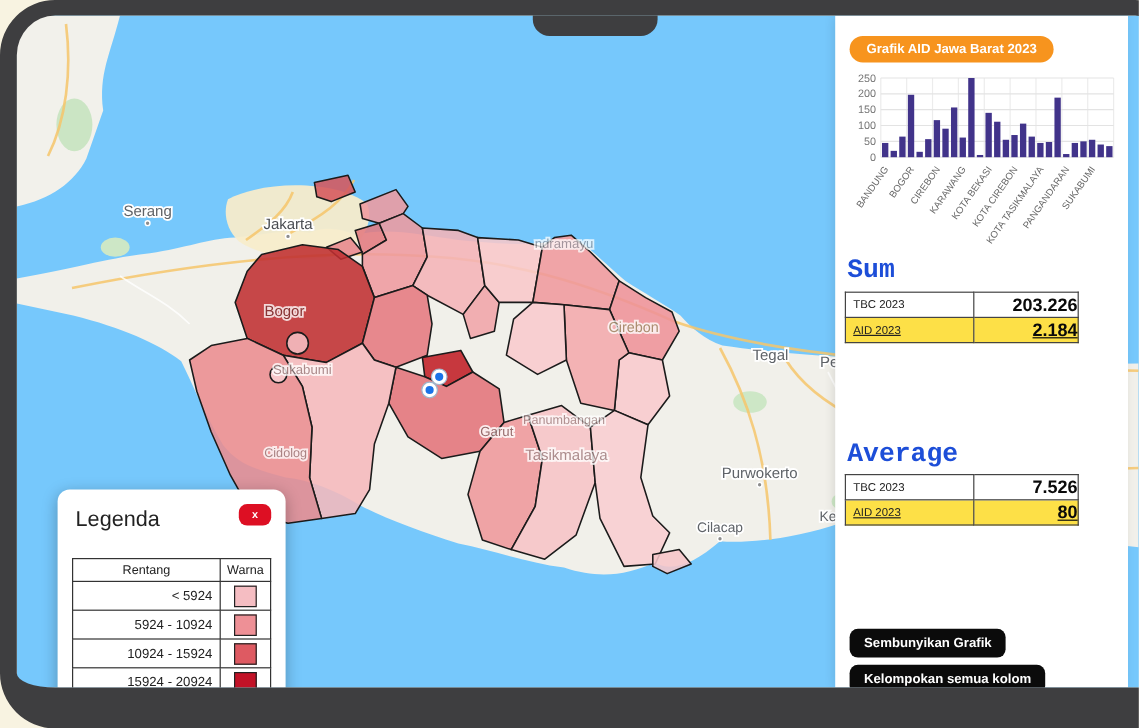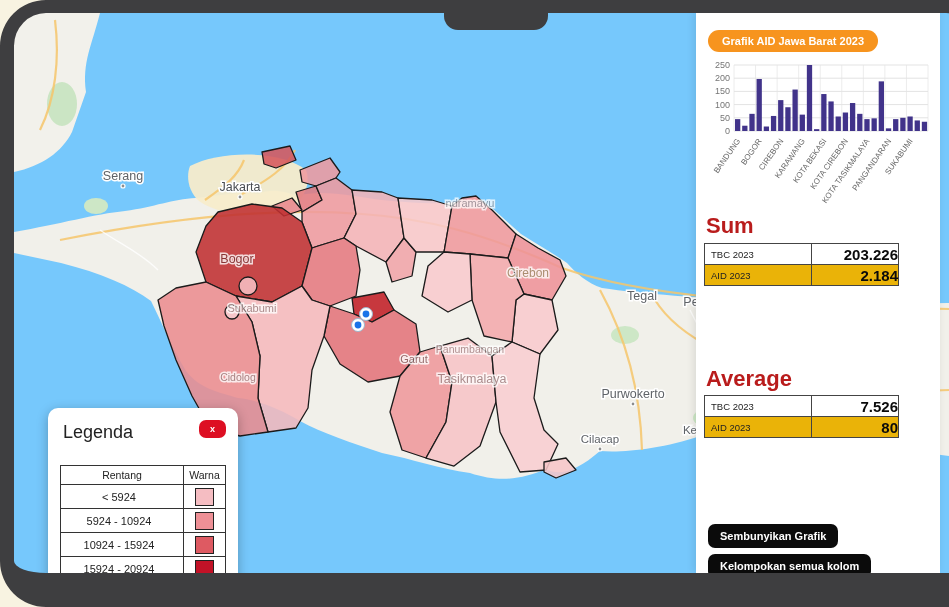--- a/index.html
+++ b/index.html
@@ -27,35 +27,35 @@
   #legend { position:absolute; left:34px; top:395px; width:190px; height:205px; z-index:20;
             background:#fff; border-radius:10px; box-shadow:0 3px 12px rgba(0,0,0,.28); }
   #legend h3 { font-size:18px; font-weight:normal; color:#222; padding:14px 0 0 15px; }
   #legend-close { position:absolute; right:12px; top:12px; width:27px; height:18px;
             background:#DD0F23; border:none; border-radius:7px; color:#fff; font-size:9px;
             font-weight:bold; cursor:pointer; line-height:16px; }
   #legend table { border-collapse:collapse; margin:22px 10px 0 12px; width:166px;
             font-size:11px; color:#222; }
   #legend th { border:1.6px solid #333; font-weight:normal; font-size:10.5px; height:19px; }
   #legend td { border:1.6px solid #333; height:24px; }
-  #legend td.range { text-align:center; padding-right:6px; }
+  #legend td.range { text-align:right; padding-right:6px; }
   .swatch { width:19px; height:18px; margin:2px auto; border:1.6px solid #222; }
 
   
   #sidebar { position:absolute; left:682px; top:0; width:244px; height:560px; z-index:10;
              background:#fff; box-shadow:-2px 0 8px rgba(0,0,0,.10); }
   #chart-badge { position:absolute; left:12px; top:17px; background:#F7941E; color:#fff;
              font-size:11px; font-weight:bold; padding:5px 14px; border-radius:20px; }
   #chart-wrap { position:absolute; left:4px; top:42px; width:238px; height:158px; }
-  .h2 { position:absolute; left:10px; font-size:22px; font-weight:bold; color:#b91c1c; }
+  .h2 { position:absolute; left:10px; font-size:22px; font-weight:bold; color:#1d4ed8;font-family:Liberation Mono, monospace; }
   table.stat { position:absolute; left:8px; width:195px; border-collapse:collapse; }
   table.stat td { border:1.4px solid #444; height:21px; }
   td.k { font-size:9.5px; color:#222; padding-left:6px; width:107px; }
   td.v { font-size:15px; font-weight:bold; color:#0a0a0a; padding-left:6px;text-align:right; }
-  tr.alt td { background:#eab308; }
+  tr.alt td { background:#fde047;text-decoration:underline; }
   .blackbtn { position:absolute; left:12px; background:#0B0B0B; color:#fff; border:none;
              border-radius:7px; font-size:11px; font-weight:bold; padding:6px 12px;
              cursor:pointer; font-family:"Liberation Sans",sans-serif; white-space:nowrap; }
 </style>
 </head>
 <body>
 
 <div id="stage">
 
   <div id="screen">

